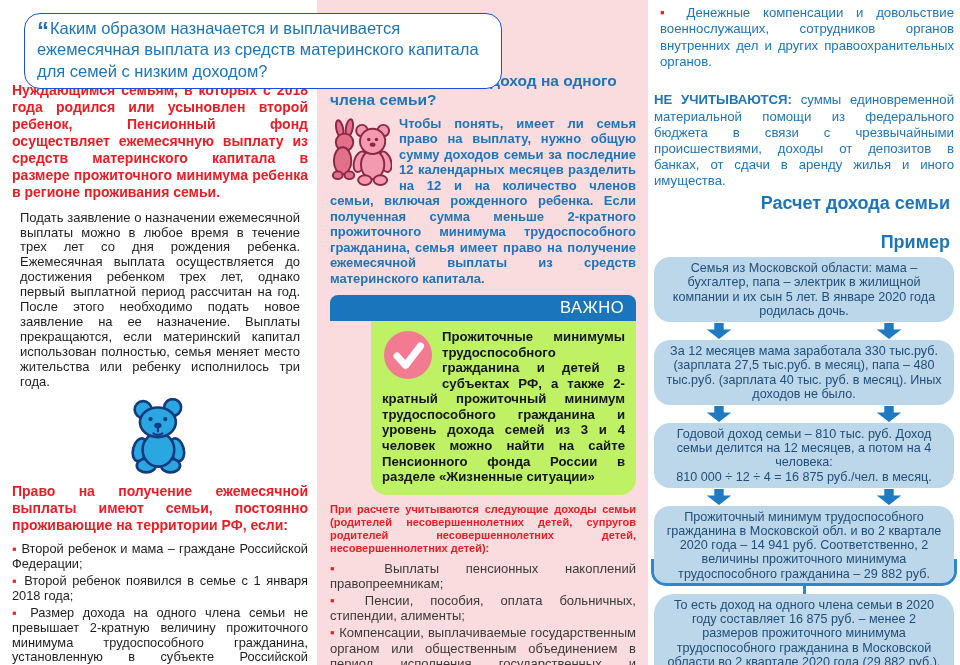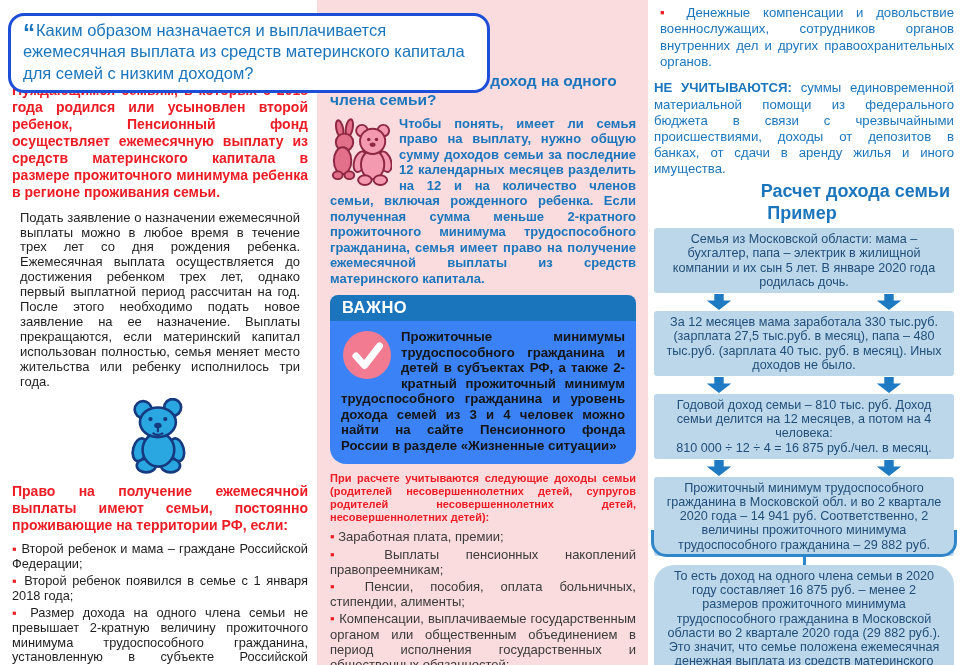--- a/index.html
+++ b/index.html
@@ -4,54 +4,54 @@
 <style>
   html,body{margin:0;padding:0;background:#fff;}
   .page{position:relative;width:960px;height:665px;overflow:hidden;background:#ffffff;
         font-family:"Liberation Sans",sans-serif;color:#1f1f1f;}
   
   .mid-bg{position:absolute;left:317px;top:0;width:331px;height:665px;background:#fadcde;}
   .col-left{position:absolute;left:12px;top:82px;width:296px;}
   .col-mid{position:absolute;left:330px;top:72px;width:306px;}
   .col-right{position:absolute;left:654px;top:5px;width:300px;}
   
-  .hdr{position:absolute;left:8px;top:13px;width:452px;background:#fff;border:3px solid #1d4ed8;
+  .hdr{position:absolute;left:24px;top:13px;width:452px;background:#fff;border:1px solid #1d4ed8;
        border-radius:16px;padding:4px 12px 6px 12px;z-index:5;
        color:#1b75bc;font-size:16.5px;line-height:1.3;}
   .hdr .q{font-weight:bold;font-size:24px;line-height:0;vertical-align:-5px;margin-right:1px;}
   
   .red-bold{color:#ed1c24;font-weight:bold;font-size:14px;line-height:1.21;text-align:justify;}
   .black-para{margin-top:10px;font-size:13px;line-height:1.15;text-align:justify;color:#1e1e1e;}
   .black-para p{margin:8px;}
   .elig{display:flex;gap:9px;margin-top:8px;align-items:center;flex-direction:column;}
   .elig svg{flex:0 0 auto;}
   .elig .txt{color:#ed1c24;font-weight:bold;font-size:14px;line-height:1.23;text-align:justify;}
   .blist{margin-top:8px;font-size:12.8px;line-height:1.16;text-align:justify;color:#1e1e1e;}
   .blist div{margin-bottom:2px;}
   .bullet::before{content:"▪ ";color:#ed1c24;font-weight:bold;}
   
   .mid-h{color:#1b75bc;font-weight:bold;font-size:15.5px;line-height:1.22;}
   .mid-body{margin-top:6px;color:#1b75bc;font-weight:bold;font-size:13px;line-height:1.19;text-align:justify;}
   .mid-body svg{float:left;margin:2px 7px 2px 0;}
   .imp{margin-top:9px;}
-  .imp-bar{background:#1b75bc;color:#fff;font-weight:bold;font-size:16.5px;letter-spacing:.5px;
-           padding:3px 12px 4px 12px;border-radius:8px 8px 0 0;}
-  .imp-body{background:#3b82f6;border-radius:0 0 16px 16px;padding:8px 11px 10px 11px;
-            font-size:13.2px;font-weight:bold;color:#141414;line-height:1.18;text-align:justify;}
+  .imp-bar{background:#1b75bc;color:#fff;font-weight:normal;font-size:16.5px;letter-spacing:.5px;
+           padding:3px 12px 4px 12px;border-radius:8px 8px 0 0;text-align:right;}
+  .imp-body{background:#bef264;border-radius:0 0 16px 16px;padding:8px 11px 10px 11px;
+            font-size:13.2px;font-weight:bold;color:#141414;line-height:1.18;text-align:justify;margin-left:41px;}
   .imp-body svg{float:left;margin:2px 10px 2px 2px;}
   .mid-red{margin-top:8px;color:#ed1c24;font-weight:bold;font-size:11px;line-height:1.2;text-align:justify;}
   .mid-list{margin-top:5px;font-size:13px;line-height:1.17;color:#3a3a3a;text-align:justify;}
   .mid-list div{margin-bottom:2px;}
   
   .r-para{color:#1b75bc;font-size:13.2px;line-height:1.24;text-align:justify;margin-left:6px;}
-  .r-nc{margin-top:10px;color:#1b75bc;font-size:13.2px;line-height:1.22;text-align:justify;}
+  .r-nc{margin-top:22px;color:#1b75bc;font-size:13.2px;line-height:1.22;text-align:justify;}
   .r-nc .lbl{font-weight:bold;}
   .r-title{margin-top:4px;color:#1b75bc;font-weight:bold;font-size:18px;line-height:1.2;text-align:right;padding-right:4px;}
   .flow{margin-top:4px;}
-  .fbox{background:#bdd7ea;border-radius:3px;color:#1f4e79;font-size:12.6px;line-height:1.13;
+  .fbox{background:#bdd7ea;border-radius:16px;color:#1f4e79;font-size:12.6px;line-height:1.13;
         text-align:center;padding:4px 9px;white-space:pre-line;}
   .fbox.big{border-radius:20px;}
   .arrows{display:flex;justify-content:space-between;padding:1px 52px;height:16px;}
   .bracket{height:24px;margin:-26px -3px 0 -3px;border:3px solid #2f86c8;border-top:none;
            border-radius:0 0 15px 15px;position:relative;z-index:2;}
   .connector{width:3px;height:8px;background:#2f86c8;margin:0 auto;}
 </style>
 </head>
 <body>
 
@@ -130,34 +130,33 @@
       <div class="imp-body">
         <svg width="48" height="48" viewBox="0 0 48 48">
           <circle cx="24" cy="24" r="24" fill="#f27b92"></circle>
           <path d="M13 25l8.5 9.5L36.5 15" stroke="#ffffff" stroke-width="7" fill="none" stroke-linecap="round" stroke-linejoin="round"></path>
         </svg>
         <span>Прожиточные минимумы трудоспособного гражданина и детей в субъектах РФ, а также 2-кратный прожиточный минимум трудоспособного гражданина и уровень дохода семей из 3 и 4 человек можно найти на сайте Пенсионного фонда России в разделе «Жизненные ситуации»</span>
       </div>
     </div>
     <div class="mid-red">При расчете учитываются следующие доходы семьи (родителей несовершеннолетних детей, супругов родителей несовершеннолетних детей, несовершеннолетних детей):</div>
     <div class="mid-list">
-      <div class="bullet">Заработная плата, премии;</div>
       <div class="bullet">Выплаты пенсионных накоплений правопреемникам;</div>
       <div class="bullet">Пенсии, пособия, оплата больничных, стипендии, алименты;</div>
       <div class="bullet">Компенсации, выплачиваемые государственным органом или общественным объединением в период исполнения государственных и общественных обязанностей;</div>
     </div>
   </div>
 
   <div class="col-right">
     <div class="r-para bullet">Денежные компенсации и довольствие военнослужащих, сотрудников органов внутренних дел и других правоохранительных органов.</div>
     <div class="r-nc">
       <span class="lbl">НЕ УЧИТЫВАЮТСЯ:</span><span> суммы единовременной материальной помощи из федерального бюджета в связи с чрезвычайными происшествиями, доходы от депозитов в банках, от сдачи в аренду жилья и иного имущества.</span>
     </div>
     <div class="r-title">Расчет дохода семьи</div>
-    <div class="r-title" style="margin-top:0;text-align:center;">Пример</div>
+    <div class="r-title" style="margin-top:17px;">Пример</div>
 
     <div class="flow">
       <div class="fbox">Семья из Московской области: мама – бухгалтер, папа – электрик в жилищной компании и их сын 5 лет. В январе 2020 года родилась дочь.</div>
       <div class="arrows">
         <svg width="26" height="16" viewBox="0 0 26 17">
             <path d="M8 0h10v7h8L13 17 0 7h8z" fill="#1e7ac2"></path>
           </svg>
         <svg width="26" height="16" viewBox="0 0 26 17">
             <path d="M8 0h10v7h8L13 17 0 7h8z" fill="#1e7ac2"></path>
           </svg>

